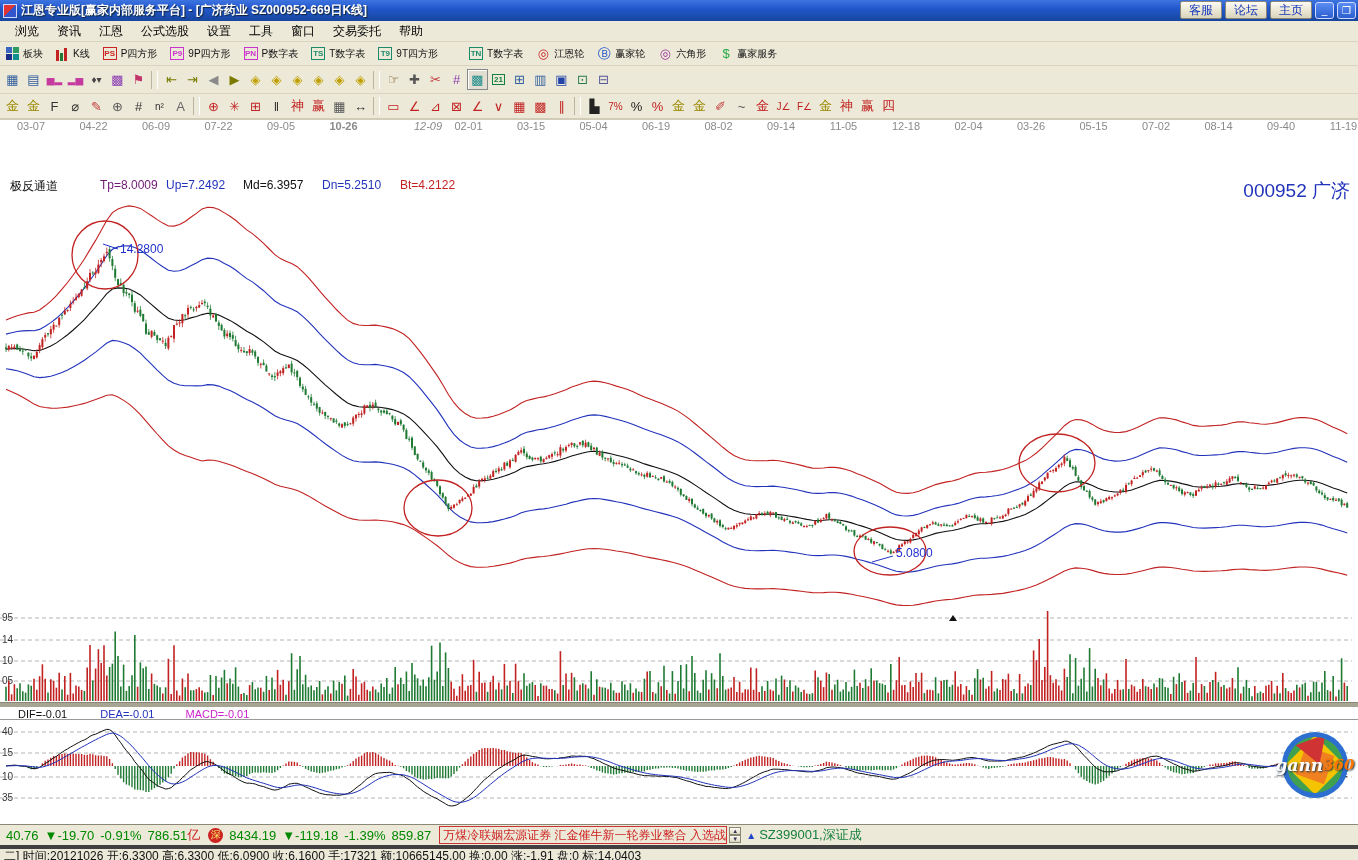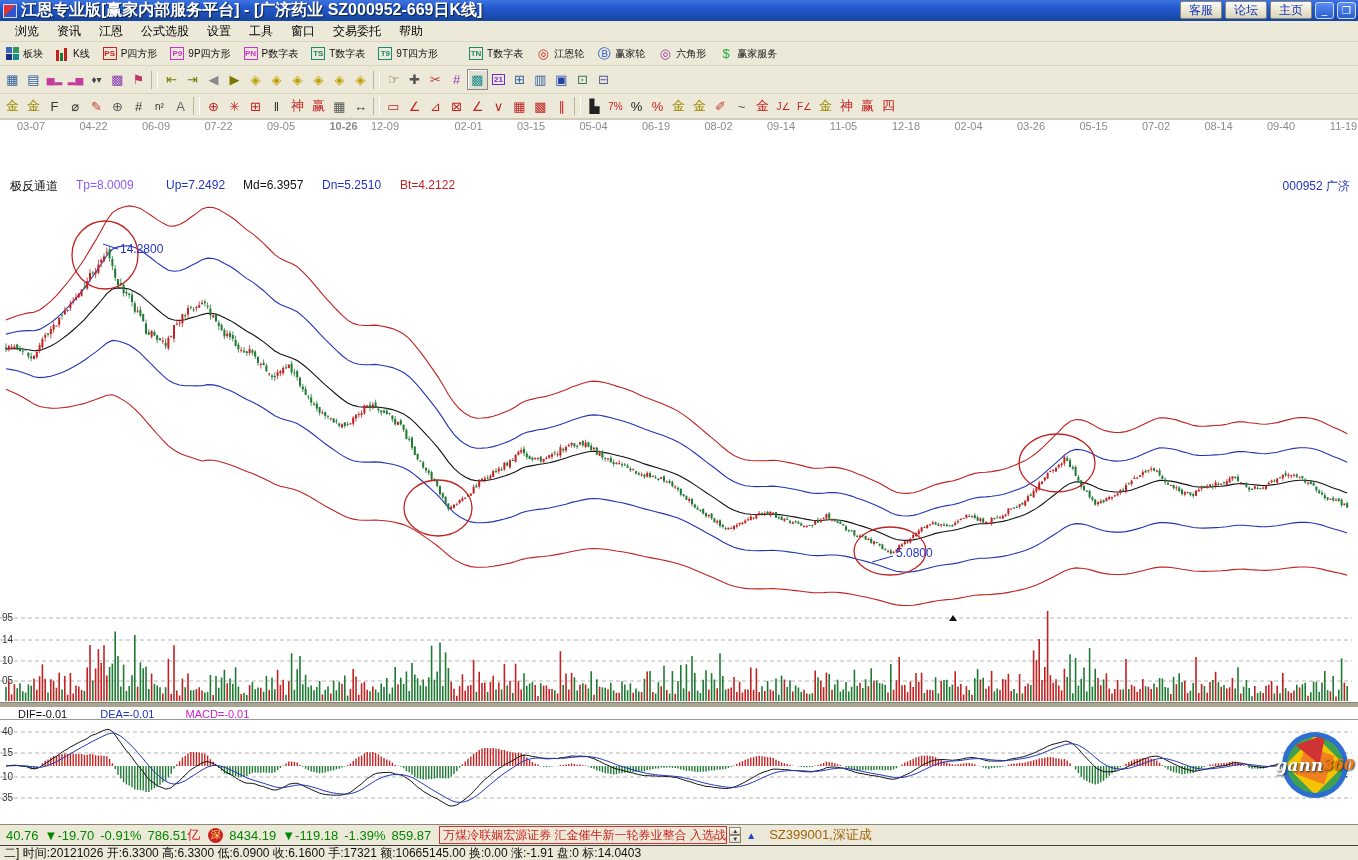--- a/index.html
+++ b/index.html
@@ -3,21 +3,21 @@
 <meta charset="utf-8">
 <style>
   * { box-sizing: border-box; margin: 0; padding: 0; }
   html,body { width:1358px; height:860px; overflow:hidden; background:#ece9d8;
     font-family:"Liberation Sans","DejaVu Sans",sans-serif; }
   
   .titlebar { height:21px; background:linear-gradient(180deg,#3d74e0 0%,#2257cd 40%,#16469e 100%);
     display:flex; align-items:center; color:#fff; padding:0 3px; position:relative; }
   .app-icon { width:14px; height:14px; margin-right:4px; border:1px solid #cfd8ff;
     background:linear-gradient(135deg,#e03333 50%,#3355cc 50%); flex:0 0 auto; }
-  .wtitle { font-size:16px; font-weight:bold; white-space:nowrap; text-shadow:1px 1px 1px #123; }
+  .wtitle { font-size:12px; font-weight:bold; white-space:nowrap; text-shadow:1px 1px 1px #123; }
   .title-right { position:absolute; right:2px; top:1px; display:flex; gap:3px; align-items:center; }
   .tbtn { height:18px; padding:0 8px; font-size:12px; color:#1133bb;
     background:linear-gradient(180deg,#fdfcf5,#e8e4d0 60%,#d8d3bb); border:1px solid #8a8775;
     border-radius:2px; display:flex; align-items:center; cursor:default; }
   .winctl { width:19px; height:17px; border:1px solid #cfd8ff; border-radius:3px; color:#fff;
     background:linear-gradient(180deg,#5b8df2,#2b5fd0); font-size:10px; line-height:15px; text-align:center; }
   
   .menubar { height:21px; background:#ece9d8; border-bottom:1px solid #d8d4c0;
     display:flex; align-items:center; padding-left:6px; }
   .menu-item { font-size:12px; color:#000000; padding:2px 9px; }
@@ -44,26 +44,26 @@
   .ticon.pressed { border:1px solid #888; background:#e2dfd2; box-shadow:inset 1px 1px 0 #fff; }
   .tsep { width:7px; height:18px; border-left:1px solid #b8b4a0; border-right:1px solid #fff;
     margin:0 3px 0 2px; flex:0 0 auto; }
   
   .chart-top { height:582px; background:#fff; position:relative; }
   .dates-row { position:absolute; top:0; left:0; width:100%; height:13px; }
   .date-label { position:absolute; top:0; font-size:11px; color:#8a8a8a; transform:translateX(-50%); white-space:nowrap; }
   .ind-header { position:absolute; top:13px; left:0; width:100%; height:16px; font-size:12px; }
   .ind-header span { position:absolute; top:1px; white-space:nowrap;margin-top:44px; }
   .iname { left:10px; color:#111; }
-  .itp { left:76px;  color:#8b5cf6; }
+  .itp { left:100px;  color:#701a75; }
   .iup { left:166px; color:#2233bb; }
   .imd { left:243px; color:#111; }
   .idn { left:322px; color:#2233bb; }
   .ibt { left:400px; color:#c22222; }
-  .isym { right:8px; color:#2233bb; font-size:12px; }
+  .isym { right:8px; color:#2233bb; font-size:19px; }
   svg.chartsvg { position:absolute; top:0; left:0; }
   .dash { stroke:#b4b4b4; stroke-dasharray:4 3; stroke-width:1; }
   .axlab { font-size:10px; fill:#333; }
   .ann { font-size:12px; fill:#2233cc; }
   .chl { fill:none; stroke-width:1.1; }
   .splitter { height:6px; background:#a8a494; border-top:1px solid #8a8775; border-bottom:1px solid #fff; }
   .macd-header { height:12px; background:#fff; font-size:11px; line-height:12px; border-bottom:1px solid #999; }
   .macd-header span { display:inline-block; }
   .mdif { margin-left:18px; color:#111; }
   .mdea { margin-left:30px; color:#2233bb; }
@@ -88,23 +88,23 @@
   .red { color:#cc2222; }
   .info-bar .seg { margin-left:6px; }
   .badge { display:inline-flex; width:15px; height:15px; border-radius:50%; background:#cc2222;
     color:#ffee66; font-size:10px; align-items:center; justify-content:center; margin-left:8px; flex:0 0 auto; }
   .newsbox { margin-left:8px; width:288px; height:18px; border:1px solid #cc3333; overflow:hidden;
     color:#cc2222; font-size:12px; line-height:16px; padding-left:3px; flex:0 0 auto; }
   .spinner { display:inline-flex; flex-direction:column; margin-left:2px; }
   .spinner i { width:12px; height:8px; font-size:6px; line-height:7px; text-align:center; font-style:normal;
     border:1px solid #8a8775; background:linear-gradient(180deg,#fdfcf5,#dcd7c2); color:#335; }
   .conn-icon { color:#2244cc; font-size:10px; margin-left:5px; }
-  .ticker { color:#a16207; margin-left:13px; font-size:13px; }
+  .ticker { color:#15803d; margin-left:3px; font-size:13px; }
   
-  .status-bar { height:15px; background:#ece9d8; border-top:1px solid #404040; box-shadow:0 -1px 0 #aca899;
+  .status-bar { height:15px; background:#ece9d8; border-top:4px solid #404040; box-shadow:0 -1px 0 #aca899;
     font-size:12px; color:#111; line-height:14px; padding-left:4px; white-space:nowrap; overflow:hidden; }
 </style>
 </head>
 <body>
 
 <div class="titlebar">
   <span class="app-icon"></span>
   <span class="wtitle">江恩专业版[赢家内部服务平台] - [广济药业  SZ000952-669日K线]</span>
   <span class="title-right" id="title-right">
       <span class="tbtn">客服</span>
@@ -204,21 +204,21 @@
     <span class="ticon" style="color: rgb(192, 160, 0);">◈</span>
     <span class="ticon" style="color: rgb(192, 160, 0);">◈</span>
     <span class="ticon" style="color: rgb(192, 160, 0);">◈</span>
     <span class="ticon" style="color: rgb(192, 160, 0);">◈</span>
     <span class="tsep"></span>
     <span class="ticon" style="color: rgb(138, 106, 58);">☞</span>
     <span class="ticon" style="color: rgb(85, 85, 85);">✚</span>
     <span class="ticon" style="color: rgb(194, 58, 58);">✂</span>
     <span class="ticon" style="color: rgb(138, 58, 176);">#</span>
     <span class="ticon pressed" style="color: rgb(26, 138, 138);">▩</span>
-    <span class="ticon" style="color: #6d28d9;">
+    <span class="ticon" style="color: #15803d;">
       <span class="bx">21</span>
     </span>
     <span class="ticon" style="color: rgb(51, 96, 159);">⊞</span>
     <span class="ticon" style="color: rgb(51, 96, 159);">▥</span>
     <span class="ticon" style="color: rgb(34, 68, 170);">▣</span>
     <span class="ticon" style="color: rgb(43, 123, 82);">⊡</span>
     <span class="ticon" style="color: rgb(85, 85, 153);">⊟</span>
   </div>
 <div class="toolbar3" id="toolbar3">
     <span class="ticon" style="color: rgb(154, 138, 0);">金</span>
@@ -1740,21 +1740,21 @@
       </g>
       <polygon points="949,501 957,501 953,495" fill="#111"></polygon>
     </svg>
   <div class="dates-row" id="datesRow">
       <span class="date-label" style="left: 31px;">03-07</span>
       <span class="date-label" style="left: 93.5px;">04-22</span>
       <span class="date-label" style="left: 156px;">06-09</span>
       <span class="date-label" style="left: 218.5px;">07-22</span>
       <span class="date-label" style="left: 281px;">09-05</span>
       <span class="date-label" style="left: 343.5px; font-weight: bold;">10-26</span>
-      <span class="date-label" style="left: 385px;">12-09</span>
+      <span class="date-label" style="left: 428px; font-style: italic;">12-09</span>
       <span class="date-label" style="left: 468.5px;">02-01</span>
       <span class="date-label" style="left: 531px;">03-15</span>
       <span class="date-label" style="left: 593.5px;">05-04</span>
       <span class="date-label" style="left: 656px;">06-19</span>
       <span class="date-label" style="left: 718.5px;">08-02</span>
       <span class="date-label" style="left: 781px;">09-14</span>
       <span class="date-label" style="left: 843.5px;">11-05</span>
       <span class="date-label" style="left: 906px;">12-18</span>
       <span class="date-label" style="left: 968.5px;">02-04</span>
       <span class="date-label" style="left: 1031px;">03-26</span>

